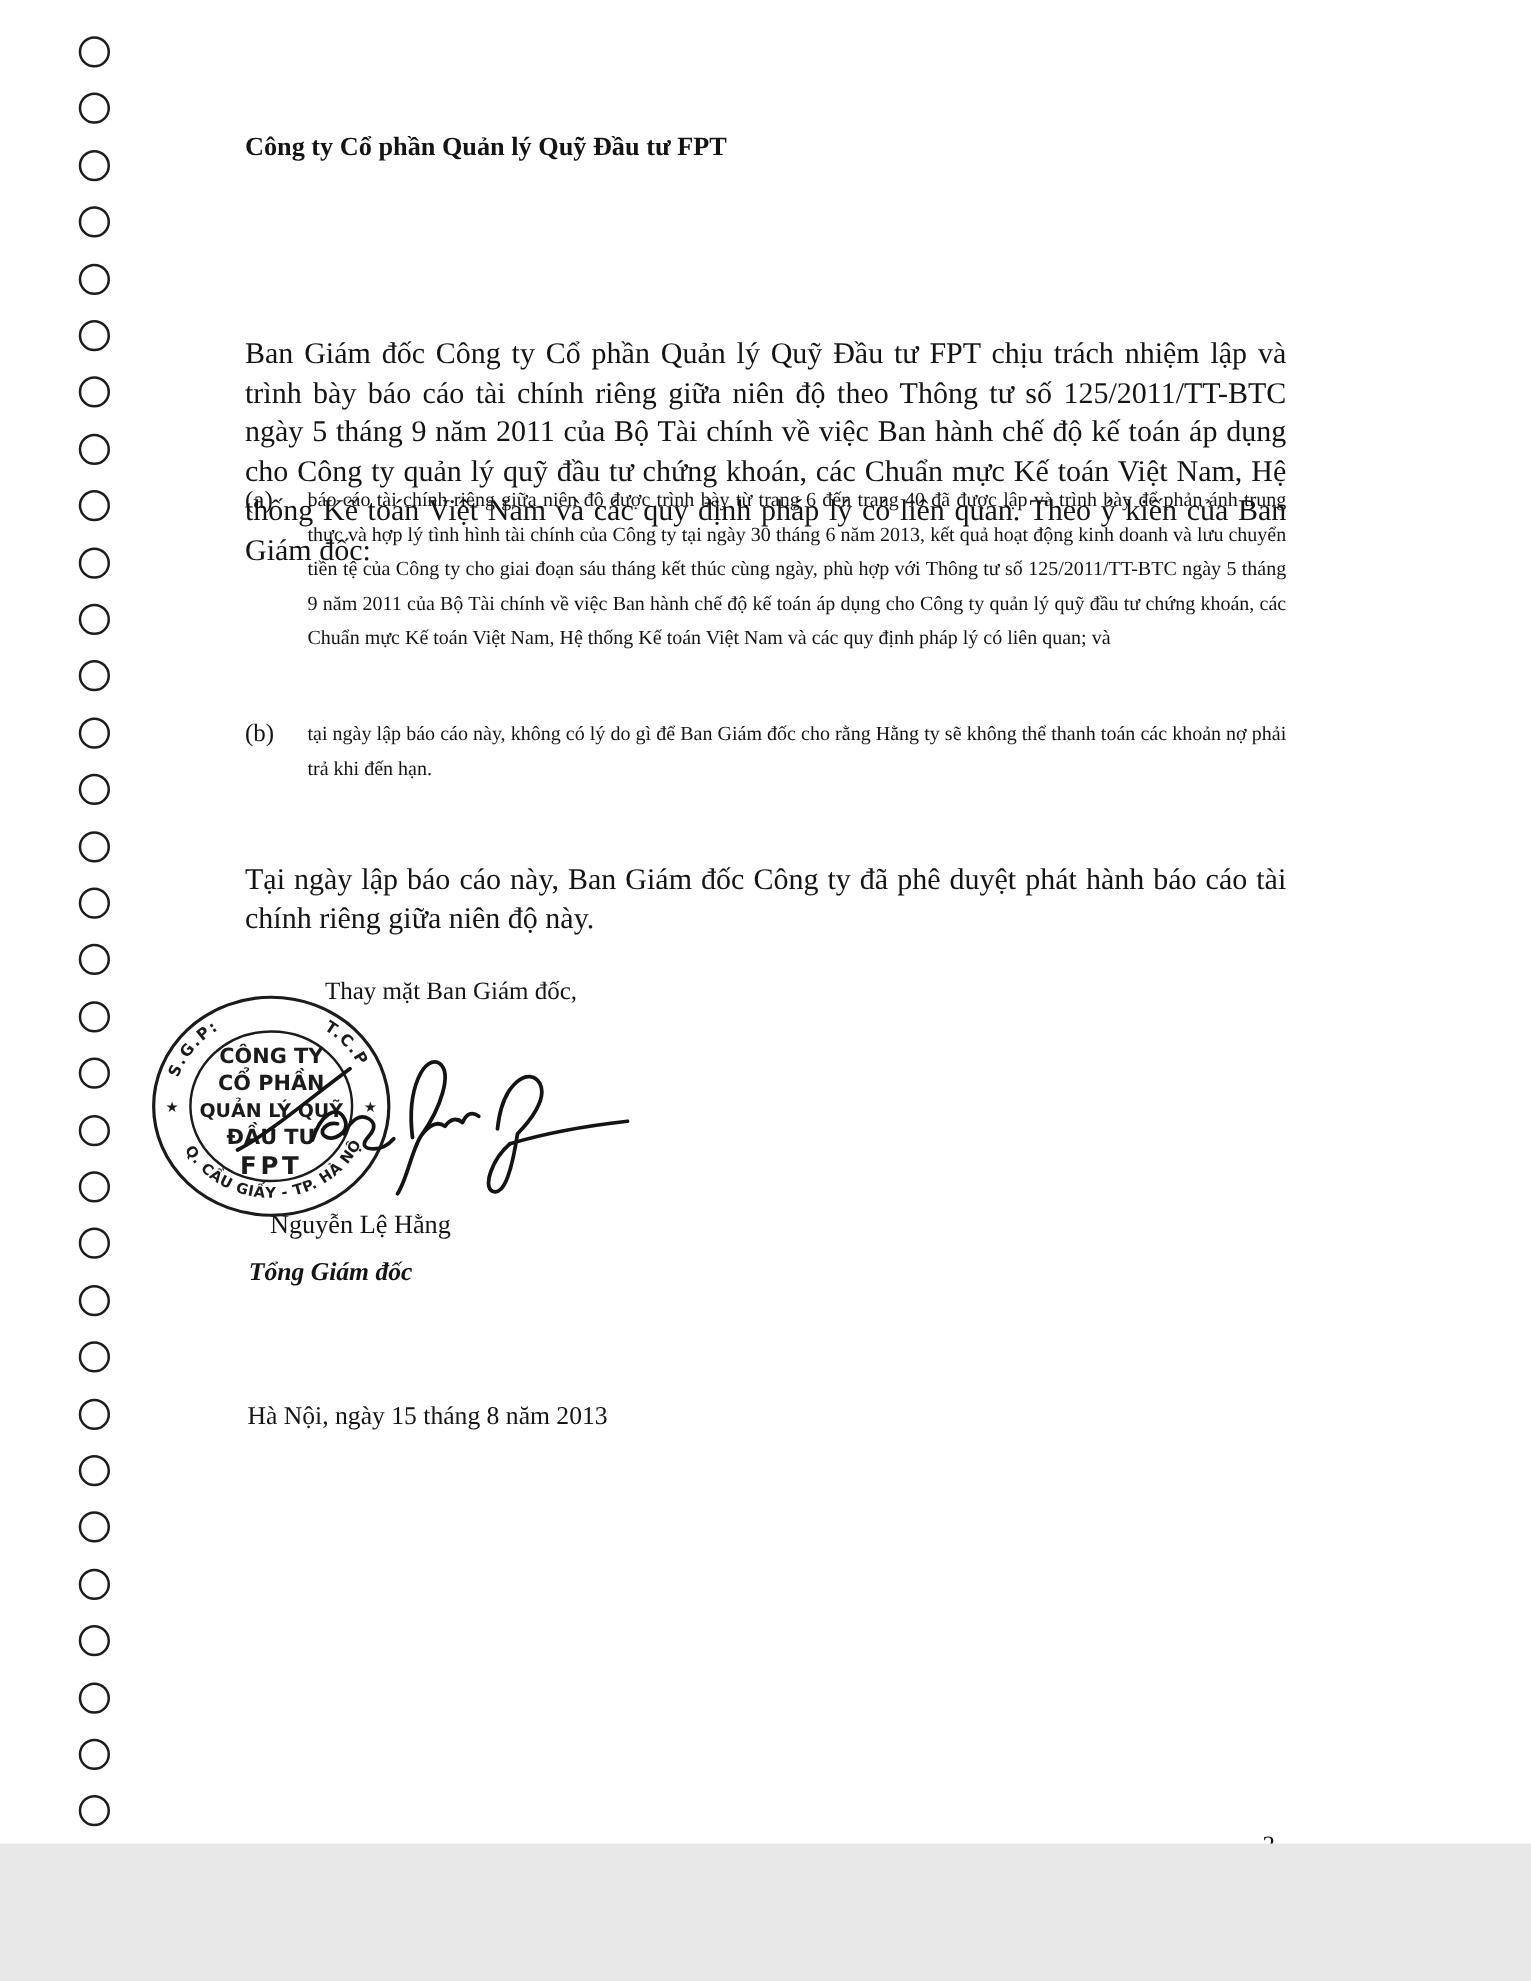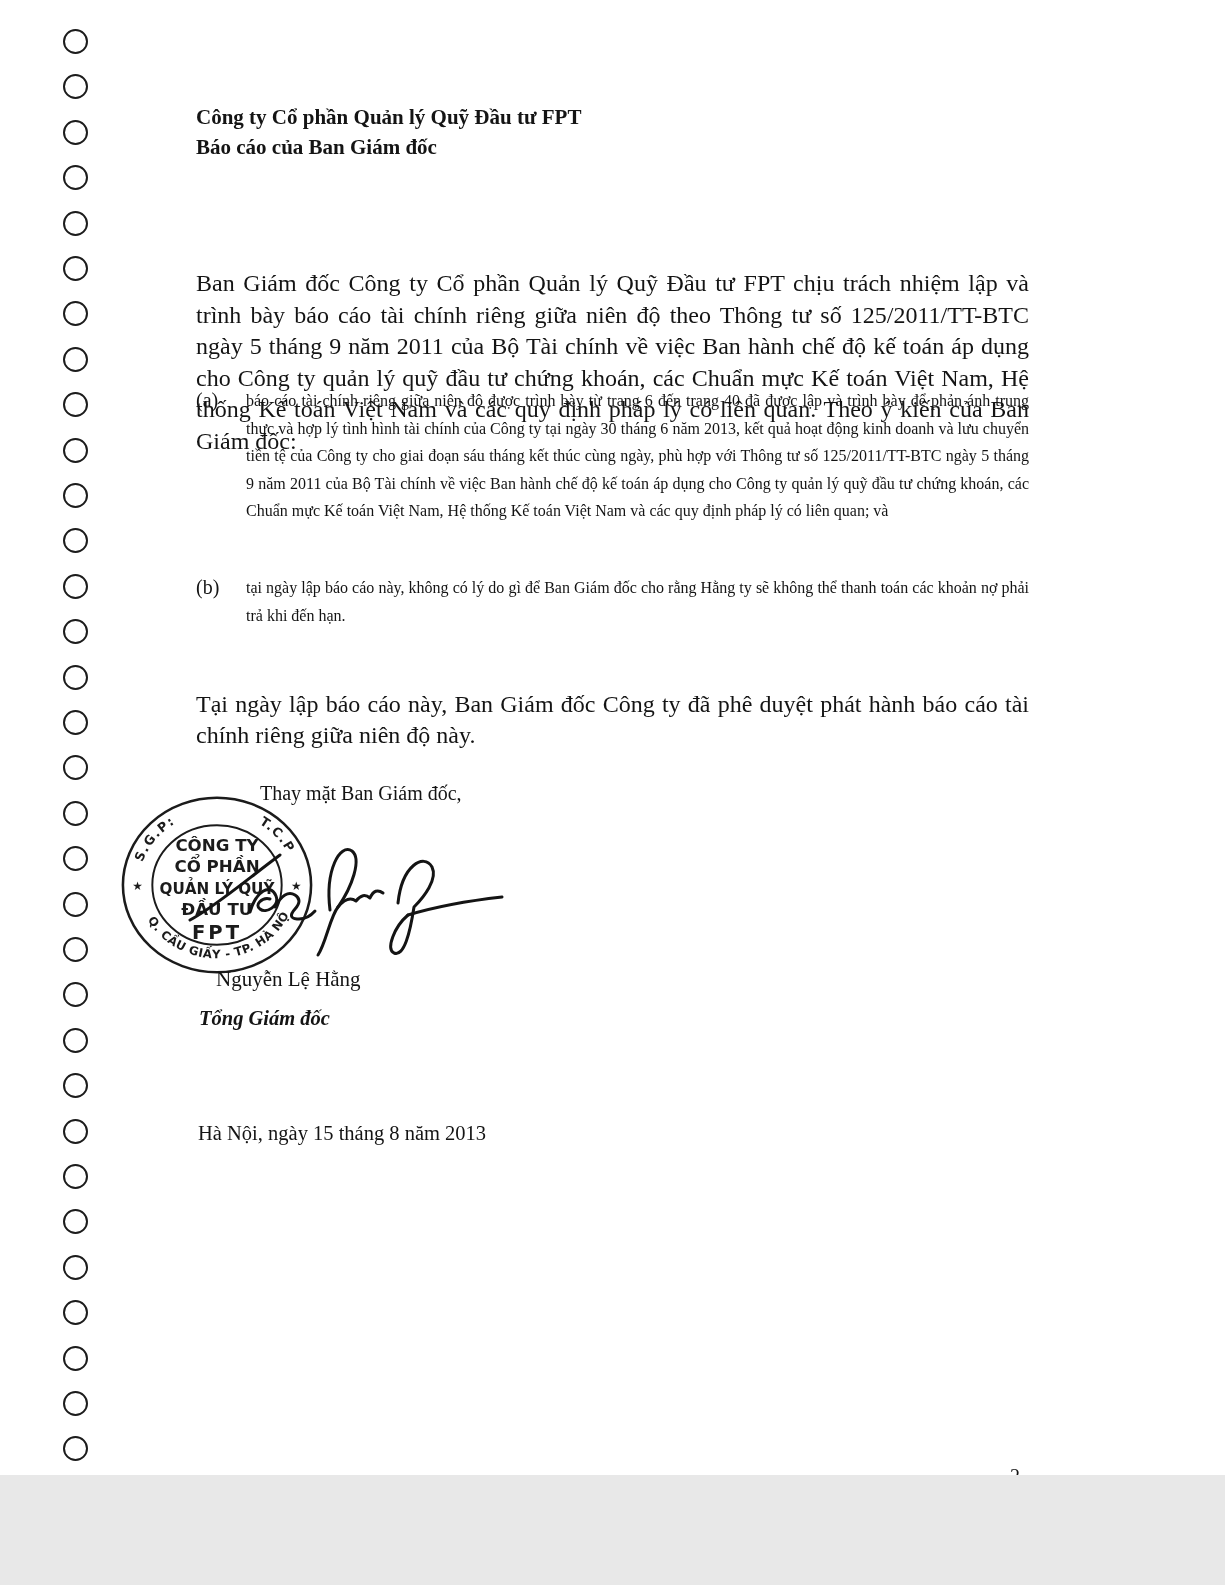--- a/index.html
+++ b/index.html
@@ -76,21 +76,20 @@
       <div class="hole" style="top: 1300.2px;"></div>
       <div class="hole" style="top: 1345.6px;"></div>
       <div class="hole" style="top: 1391px;"></div>
       <div class="hole" style="top: 1436.4px;"></div>
       <div class="hole" style="top: 1481.8px;"></div>
       <div class="hole" style="top: 1527.2px;"></div>
     </div>
 
   <div class="doc-header">
     <div>Công ty Cổ phần Quản lý Quỹ Đầu tư FPT</div>
-    <div>Báo cáo của Ban Giám đốc</div>
   </div>
 
   <p class="para para-intro">Ban Giám đốc Công ty Cổ phần Quản lý Quỹ Đầu tư FPT chịu trách nhiệm lập và trình bày báo cáo tài chính riêng giữa niên độ theo Thông tư số 125/2011/TT-BTC ngày 5 tháng 9 năm 2011 của Bộ Tài chính về việc Ban hành chế độ kế toán áp dụng cho Công ty quản lý quỹ đầu tư chứng khoán, các Chuẩn mực Kế toán Việt Nam, Hệ thống Kế toán Việt Nam và các quy định pháp lý có liên quan. Theo ý kiến của Ban Giám đốc:</p>
 
   <div class="doc-item item-a">
     <span class="item-label">(a)</span>
     <span class="item-text">báo cáo tài chính riêng giữa niên độ được trình bày từ trang 6 đến trang 40 đã được lập và trình bày để phản ánh trung thực và hợp lý tình hình tài chính của Công ty tại ngày 30 tháng 6 năm 2013, kết quả hoạt động kinh doanh và lưu chuyển tiền tệ của Công ty cho giai đoạn sáu tháng kết thúc cùng ngày, phù hợp với Thông tư số 125/2011/TT-BTC ngày 5 tháng 9 năm 2011 của Bộ Tài chính về việc Ban hành chế độ kế toán áp dụng cho Công ty quản lý quỹ đầu tư chứng khoán, các Chuẩn mực Kế toán Việt Nam, Hệ thống Kế toán Việt Nam và các quy định pháp lý có liên quan; và</span>
   </div>
 
   <div class="doc-item item-b">

